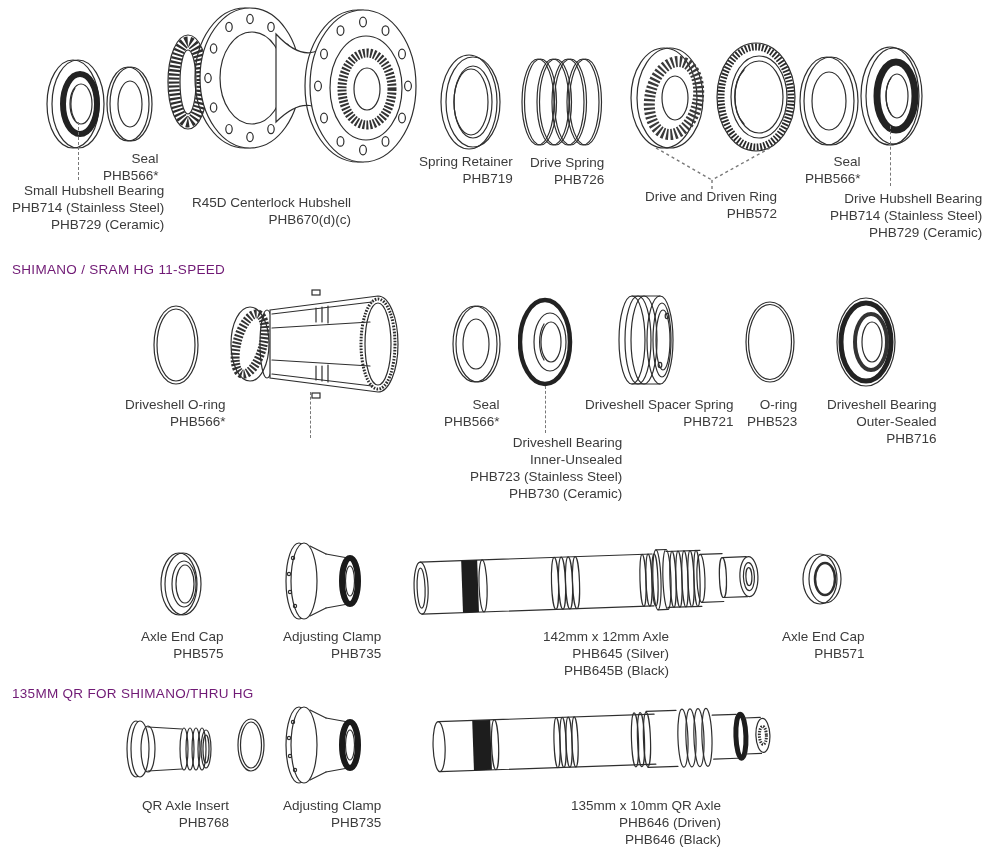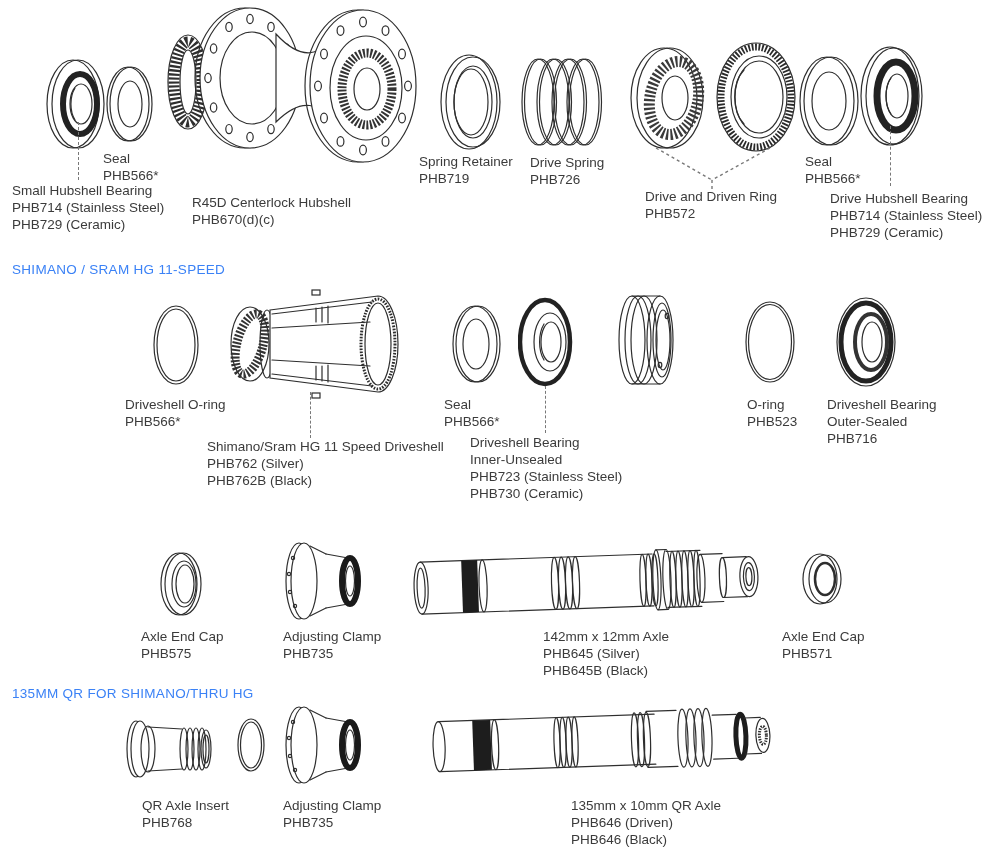--- a/index.html
+++ b/index.html
@@ -1,20 +1,20 @@
 <!DOCTYPE html>
 <html><head>
 <meta charset="utf-8">
 <style>
   html,body{margin:0;padding:0;background:#fff;}
   body{font-family:"Liberation Sans", sans-serif;}
-  .canvas{position:relative;width:1000px;height:850px;background:#fff;overflow:hidden;}
+  .canvas{position:relative;width:1000px;height:850px;background:#fff;overflow:hidden;text-align:right;}
   .part{position:absolute;}
   .lbl{position:absolute;font-size:13.5px;line-height:17px;color:#3b3b3b;white-space:nowrap;}
-  .hdr{position:absolute;font-size:13.5px;color:#3b82f6;white-space:nowrap;letter-spacing:.3px;}
+  .hdr{position:absolute;font-size:13.5px;color:#701a75;white-space:nowrap;letter-spacing:.3px;}
   .leader{position:absolute;width:0;border-left:1.5px dashed #787878;}
   .ln{stroke:#2e2e2e;fill:none;stroke-width:1.2;stroke-linecap:round;}
   .fw{fill:#fff;stroke:#2e2e2e;stroke-width:1.2;}
   .dash{stroke:#787878;stroke-width:1.4;stroke-dasharray:3 3;fill:none;}
 </style>
 </head>
 <body>
 
 <div class="canvas">
 
@@ -226,34 +226,33 @@
     <ellipse class="ln" cx="36" cy="46" rx="10" ry="20"></ellipse>
   </svg>
 
   <div class="leader" style="left:310px;top:392px;height:46px"></div>
   <div class="leader" style="left:545px;top:386px;height:47px"></div>
 
   <div class="lbl" style="left:125px;top:396px">
     <div>Driveshell O-ring</div>
     <div>PHB566*</div>
   </div>
-  <div class="lbl" style="left:207px;top:438px">
-    <div>Shimano/Sram HG 11 Speed Driveshell</div>
-    <div>PHB762 (Silver)</div>
-    <div>PHB762B (Black)</div>
-  </div>
   <div class="lbl" style="left:444px;top:396px">
     <div>Seal</div>
     <div>PHB566*</div>
   </div>
   <div class="lbl" style="left:470px;top:434px">
     <div>Driveshell Bearing</div>
     <div>Inner-Unsealed</div>
     <div>PHB723 (Stainless Steel)</div>
     <div>PHB730 (Ceramic)</div>
+  </div>
+  <div class="lbl" style="left:585px;top:396px">
+    <div>Driveshell Spacer Spring</div>
+    <div>PHB721</div>
   </div>
   <div class="lbl" style="left:747px;top:396px">
     <div>O-ring</div>
     <div>PHB523</div>
   </div>
   <div class="lbl" style="left:827px;top:396px">
     <div>Driveshell Bearing</div>
     <div>Outer-Sealed</div>
     <div>PHB716</div>
   </div>

